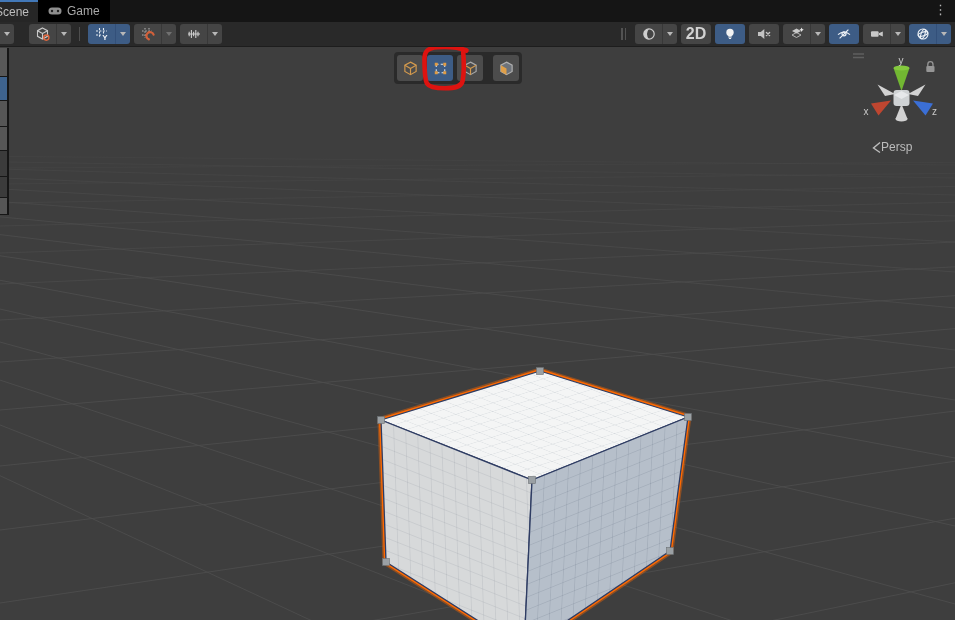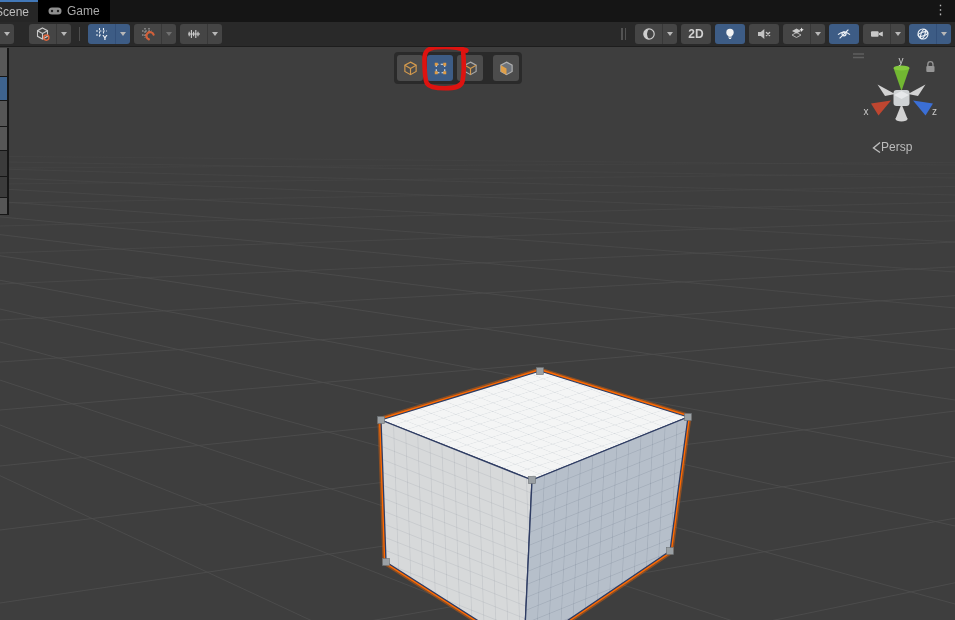--- a/index.html
+++ b/index.html
@@ -31,21 +31,21 @@
   .combo { display:flex; align-items:stretch; height:20px; border-radius:3px; overflow:hidden; }
   .combo .main { width:27px; background:#454545; display:flex; align-items:center; justify-content:center; color:#cfcfcf; }
   .combo .arrow { width:15px; background:#454545; display:flex; align-items:center; justify-content:center; border-left:1px solid #383838; }
   .combo.blue .main, .combo.blue .arrow { background:#3d5c85; border-left-color:#33507a; }
   .caret { width:0; height:0; border-left:3.5px solid transparent; border-right:3.5px solid transparent; border-top:4.5px solid #b8b8b8; }
   .caret.dim { opacity:.38; }
   .vsep { width:1px; height:14px; background:#4e4e4e; margin:0 4px; }
   .grip { display:flex; gap:2px; margin:0 5px 0 2px; }
   .grip i { display:block; width:1.5px; height:12px; background:#525252; }
   .cut-left { border-top-left-radius:0; border-bottom-left-radius:0; width:14px; margin-right:3px; }
-  .lbl2d { font-size:12px; font-weight:bold; color:#d2d2d2; }
+  .lbl2d { font-size:16px; font-weight:bold; color:#d2d2d2; }
 
   
   .scene-svg { position:absolute; left:0; top:0; z-index:1; }
 
   
   .leftstrip { position:absolute; left:0; top:48px; width:9px; z-index:5;
                border-right:2px solid #161616; background:#161616; }
   .leftstrip .seg { width:7px; margin-bottom:1px; }
 
   

